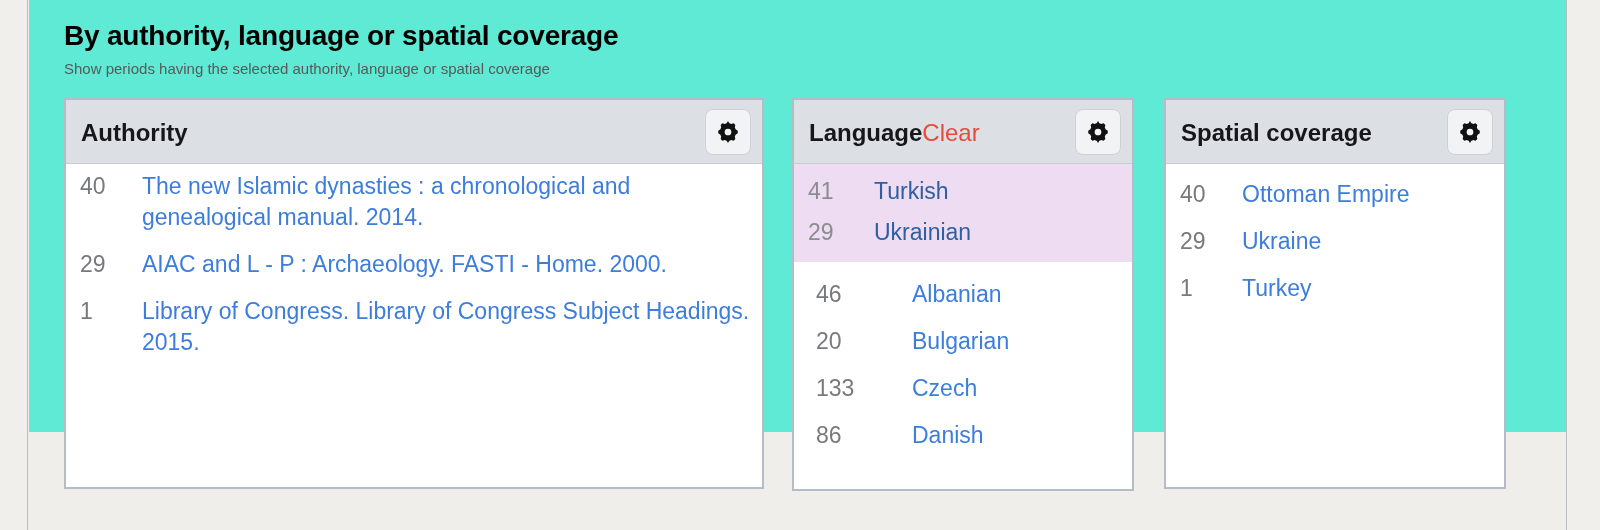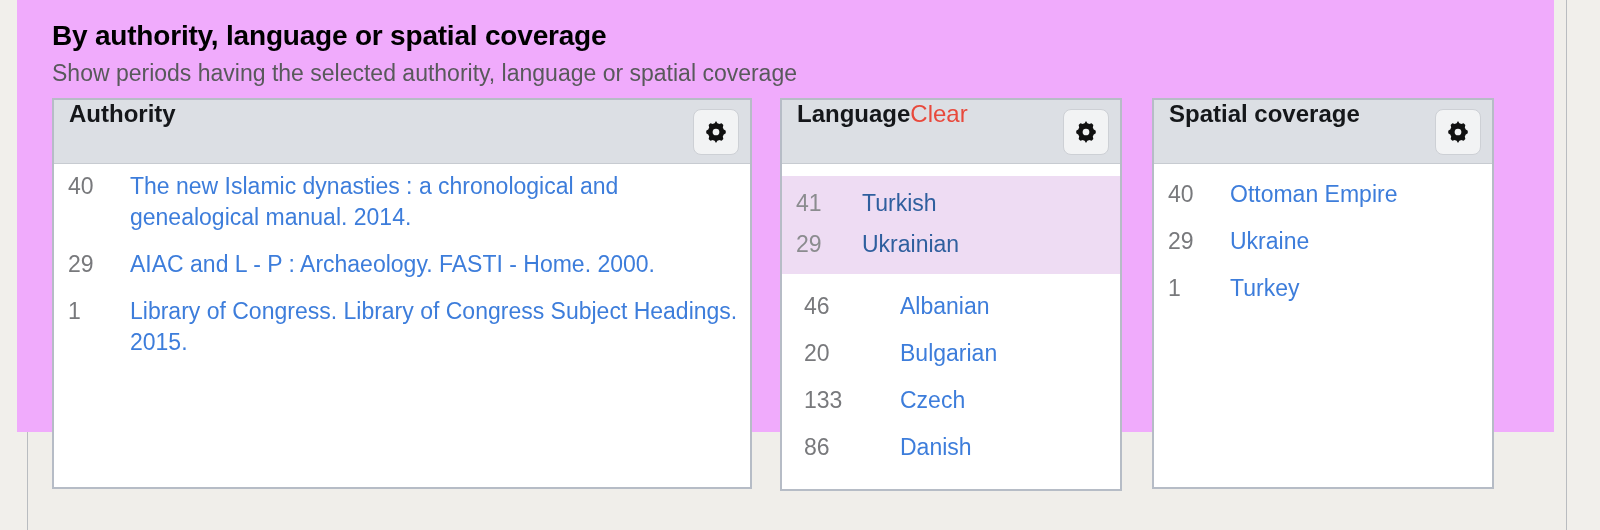--- a/index.html
+++ b/index.html
@@ -32,41 +32,41 @@
     position: absolute;
     left: 1566px; top: 0;
     width: 34px;
     height: 530px;
     background: #f1efeb;
     border-left: 1px solid #b9bcc0;
     box-sizing: border-box;
   }
   .content {
     position: absolute;
-    left: 17px; top: 0;
+    left: 29px; top: 0;
     width: 1537px;
     height: 432px;
-    background: #f0abfc;
+    background: #5eead4;
   }
 
   .section-title {
     position: absolute;
     left: 35px;
     top: 20px;
     font-size: 28px;
     font-weight: bold;
     color: #000000;
     letter-spacing: -0.2px;
     white-space: nowrap;
   }
   .section-sub {
     position: absolute;
     left: 35px;
     top: 60px;
-    font-size: 23px;
+    font-size: 15px;
     color: #58595b;
     white-space: nowrap;
   }
 
   .panel {
     position: absolute;
     top: 98px;
     border: 2px solid #b6bcc6;
     background: #ffffff;
     box-sizing: border-box;
@@ -75,23 +75,23 @@
   .panel-authority { left: 35px;  width: 700px; height: 391px; }
   .panel-language  { left: 763px; width: 342px; height: 393px; }
   .panel-spatial   { left: 1135px; width: 342px; height: 391px; }
 
   .panel-header {
     position: relative;
     height: 64px;
     background: #dcdfe4;
     border-bottom: 1px solid #c7cbd1;
     display: flex;
-    align-items: flex-start;
-    box-sizing: border-box;
-    padding: 0 11px 4px 15px;
+    align-items: flex-end;
+    box-sizing: border-box;
+    padding: 0 11px 16px 15px;
   }
   .panel-title {
     font-size: 24px;
     font-weight: bold;
     color: #15171a;
     white-space: nowrap;
   }
   .clear-link {
     font-size: 24px;
     color: #e8493c;
@@ -215,21 +215,21 @@
         <span class="clear-link">Clear</span>
         <span class="gear-btn">
           <span>
             <svg width="26" height="26" viewBox="0 0 24 24" aria-hidden="true">
               <path fill="#111111" d="M12 1.8l1.25 2.05a8.2 8.2 0 0 1 1.64.68L17.2 4l1.6 1.6-.53 2.3c.3.5.53 1.06.68 1.65L21 10.8v2.4l-2.05 1.25c-.15.59-.38 1.14-.68 1.64l.53 2.31-1.6 1.6-2.31-.53c-.5.3-1.05.53-1.64.68L12 22.2l-1.25-2.05a8.2 8.2 0 0 1-1.64-.68l-2.31.53-1.6-1.6.53-2.31a8.2 8.2 0 0 1-.68-1.64L3 13.2v-2.4l2.05-1.25c.15-.59.38-1.14.68-1.65L5.2 5.6 6.8 4l2.31.53c.5-.3 1.05-.53 1.64-.68L12 1.8z"></path>
               <circle cx="12" cy="12" r="3.1" fill="#f2f3f4"></circle>
             </svg>
           </span>
         </span>
       </div>
-      <div class="panel-body" style="padding-top:12px">
+      <div class="panel-body" style="padding-top:0">
         <div class="list-selected">
           <div class="row">
             <span class="count">41</span>
             <span class="label">Turkish</span>
           </div>
           <div class="row">
             <span class="count">29</span>
             <span class="label">Ukrainian</span>
           </div>
         </div>

